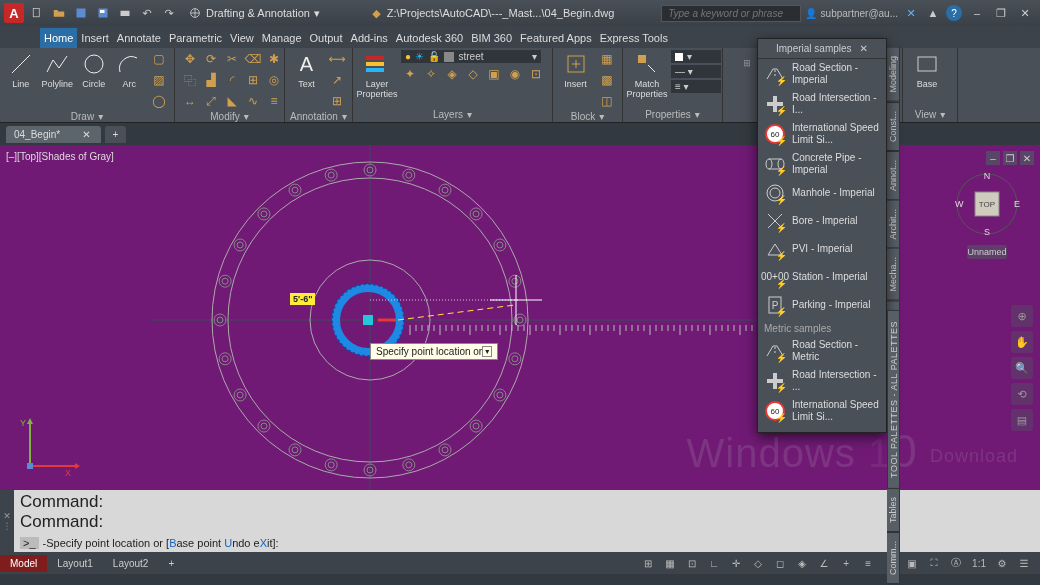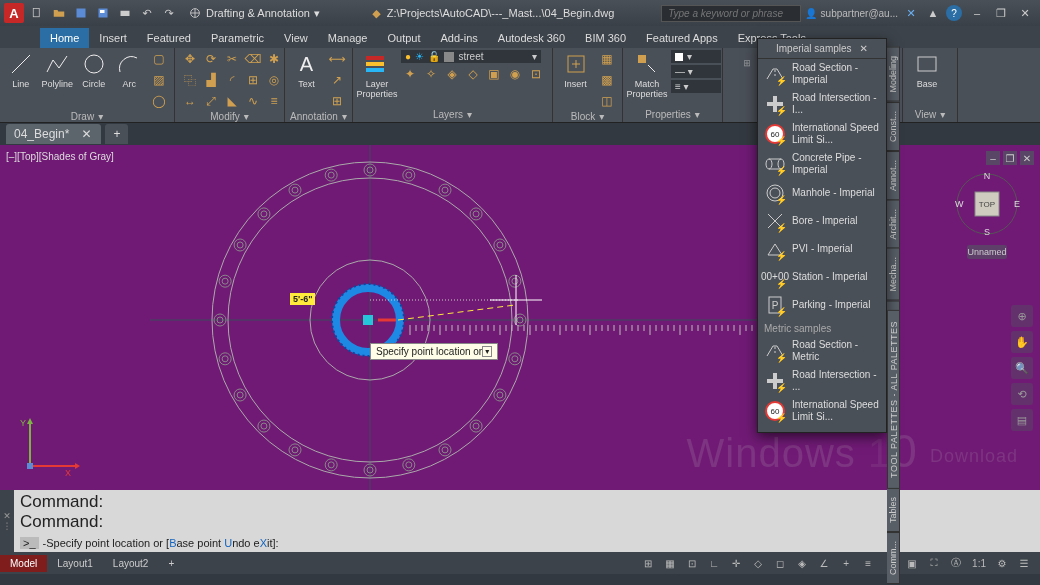--- a/index.html
+++ b/index.html
@@ -7,33 +7,33 @@
 .titlebar{height:26px;background:linear-gradient(#4a5058,#3a4048);display:flex;align-items:center;padding:0 4px;gap:4px}
 .logo{width:20px;height:20px;background:#c62828;border-radius:2px;display:flex;align-items:center;justify-content:center;color:#fff;font-weight:bold;font-size:13px}
 .qat-btn{width:18px;height:18px;display:flex;align-items:center;justify-content:center;color:#ccc;cursor:pointer}
 .qat-btn svg{width:12px;height:12px}
 .workspace-dd{display:flex;align-items:center;gap:4px;padding:2px 6px;color:#ddd}
 .searchbox{background:#2a2e33;border:1px solid #555;padding:2px 6px;color:#888;width:140px;font-size:10px;font-style:italic}
 .user{color:#bbb;font-size:10px;display:flex;align-items:center;gap:3px}
 .winbtns{display:flex;gap:2px}
 .winbtns div{width:22px;height:18px;display:flex;align-items:center;justify-content:center;color:#ccc;cursor:pointer}
 .menutabs{height:22px;background:#3c434a;display:flex;align-items:end;padding-left:40px;font-size:11px}
-.mtab{padding:4px 10px;color:#ddd;cursor:pointer}
+.mtab{padding:4px 4px;color:#ddd;cursor:pointer}
 .mtab.active{background:#2a6ea5;color:#fff}
 .ribbon{height:75px;background:#4a5058;border-bottom:1px solid #222;display:flex}
 .panel{border-right:1px solid #333;padding:2px 6px;display:flex;flex-direction:column;justify-content:space-between;position:relative}
 .panel-body{display:flex;gap:6px;align-items:flex-start;flex:1}
 .panel-title{font-size:10px;color:#bbb;text-align:center;padding-top:1px;display:flex;justify-content:center;align-items:center;gap:4px}
 .rbig{width:36px;display:flex;flex-direction:column;align-items:center;gap:2px;color:#ddd;font-size:9px;cursor:pointer;text-align:center;line-height:1.1}
 .rbig .ic{width:28px;height:28px;display:flex;align-items:center;justify-content:center}
 .rgrid{display:grid;grid-template-columns:repeat(3,18px);grid-auto-rows:18px;gap:3px}
 .rsmall{width:18px;height:18px;display:flex;align-items:center;justify-content:center;cursor:pointer;color:#d0a050;font-size:12px}
 .layer-row{display:flex;align-items:center;gap:4px;background:#2f353b;padding:1px 4px;font-size:10px;color:#ccc}
 .filetabs{height:22px;background:#333940;display:flex;align-items:center;padding-left:6px;gap:4px}
-.filetab{background:#4a5058;padding:3px 10px 3px 8px;font-size:12px;color:#ddd;display:flex;align-items:flex-start;gap:12px;border-radius:3px 3px 0 0;cursor:pointer}
+.filetab{background:#4a5058;padding:3px 10px 3px 8px;font-size:10px;color:#ddd;display:flex;align-items:flex-start;gap:22px;border-radius:3px 3px 0 0;cursor:pointer}
 .filetab.active{background:#5c646c}
 .drawing{position:relative;background:#701a75;height:345px}
 .viewlabel{position:absolute;left:6px;top:6px;color:#ddd;font-size:10px}
 .cmdarea{background:#d8d8d8;color:#222;font-family:Consolas,monospace;font-size:17px;padding:2px 6px}
 .cmdline{display:flex;align-items:center;gap:4px;background:#d8d8d8;padding:3px 6px;font-family:Consolas,monospace;font-size:11px;color:#222}
 .cmdline .hl{color:#1565c0}
 .statusbar{height:22px;background:#3c434a;display:flex;align-items:center;font-size:10px;color:#ccc}
 .stab{padding:3px 10px;cursor:pointer}
 .stab.active{background:#7f1d1d;color:#fff}
 .status-right{margin-left:auto;display:flex;align-items:center;gap:2px;padding-right:6px}
@@ -113,21 +113,21 @@
   <div class="winbtns">
     <div>–</div>
     <div>❐</div>
     <div>✕</div>
   </div>
 </div>
 
 <div class="menutabs" id="menutabs">
     <div class="mtab active">Home</div>
     <div class="mtab">Insert</div>
-    <div class="mtab">Featured</div>
+    <div class="mtab">Annotate</div>
     <div class="mtab">Parametric</div>
     <div class="mtab">View</div>
     <div class="mtab">Manage</div>
     <div class="mtab">Output</div>
     <div class="mtab">Add-ins</div>
     <div class="mtab">Autodesk 360</div>
     <div class="mtab">BIM 360</div>
     <div class="mtab">Featured Apps</div>
     <div class="mtab">Express Tools</div>
   </div>

